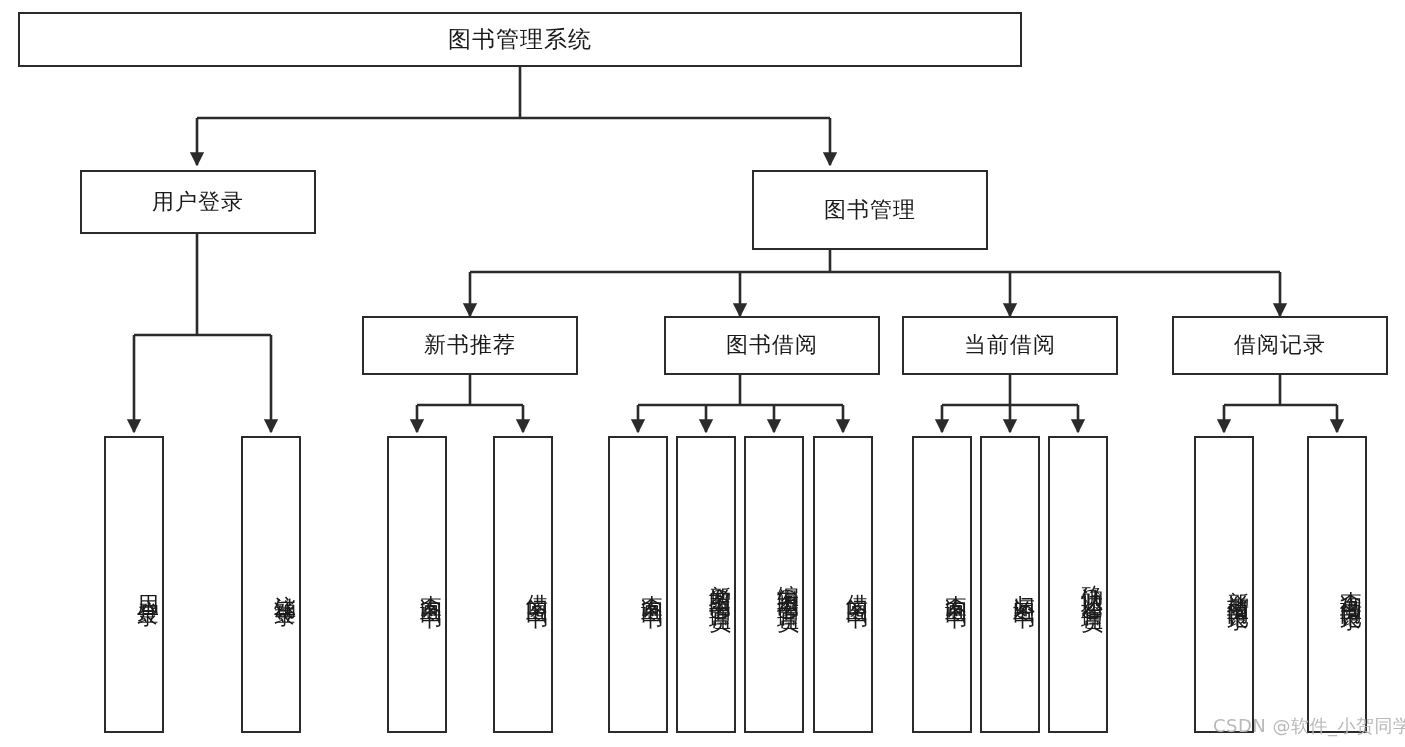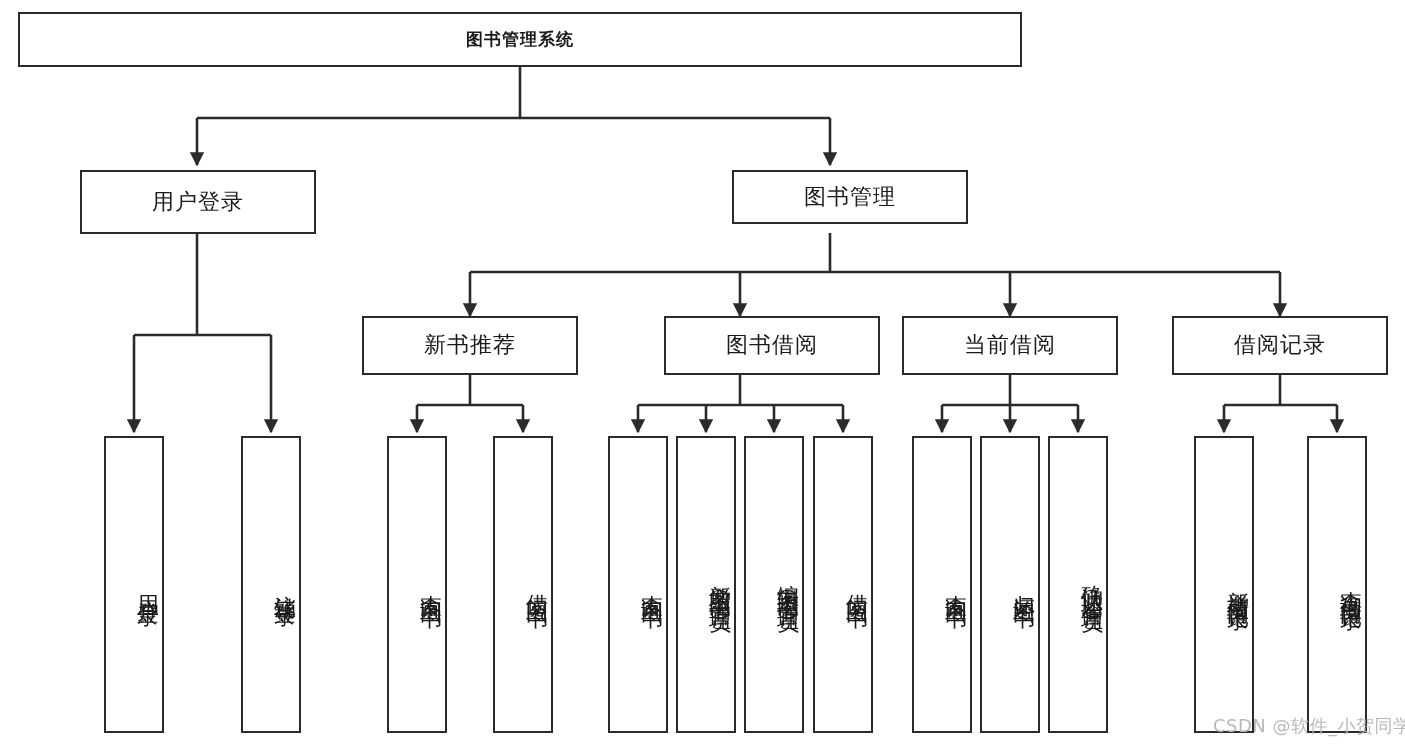--- a/index.html
+++ b/index.html
@@ -39,22 +39,21 @@
     letter-spacing: 4px;
     line-height: 1.25;
     padding: 6px 0;
     align-items: flex-start;
     justify-content: center;
   }
   .node.vert.topalign {
     align-items: flex-start;
   }
   .node.root {
-    font-size: 17px;
-    font-weight: bold;
+    font-size: 23px;
   }
   .edge-svg {
     position: absolute;
     left: 0;
     top: 0;
     width: 1405px;
     height: 747px;
     pointer-events: none;
   }
   .watermark {
@@ -121,21 +120,21 @@
     </g>
   </svg>
 
   <div class="node horiz root" style="left:18px; top:12px; width:1004px; height:55px;">
     <span>图书管理系统</span>
   </div>
 
   <div class="node horiz" style="left:80px; top:170px; width:236px; height:64px;">
     <span>用户登录</span>
   </div>
-  <div class="node horiz" style="left:732px; top:170px; width:236px; height:54px;">
+  <div class="node horiz" style="left:752px; top:170px; width:236px; height:80px;">
     <span>图书管理</span>
   </div>
 
   <div class="node horiz" style="left:362px; top:316px; width:216px; height:59px;">
     <span>新书推荐</span>
   </div>
   <div class="node horiz" style="left:632px; top:316px; width:216px; height:59px;margin-left:32px;">
     <span>图书借阅</span>
   </div>
   <div class="node horiz" style="left:902px; top:316px; width:216px; height:59px;">

